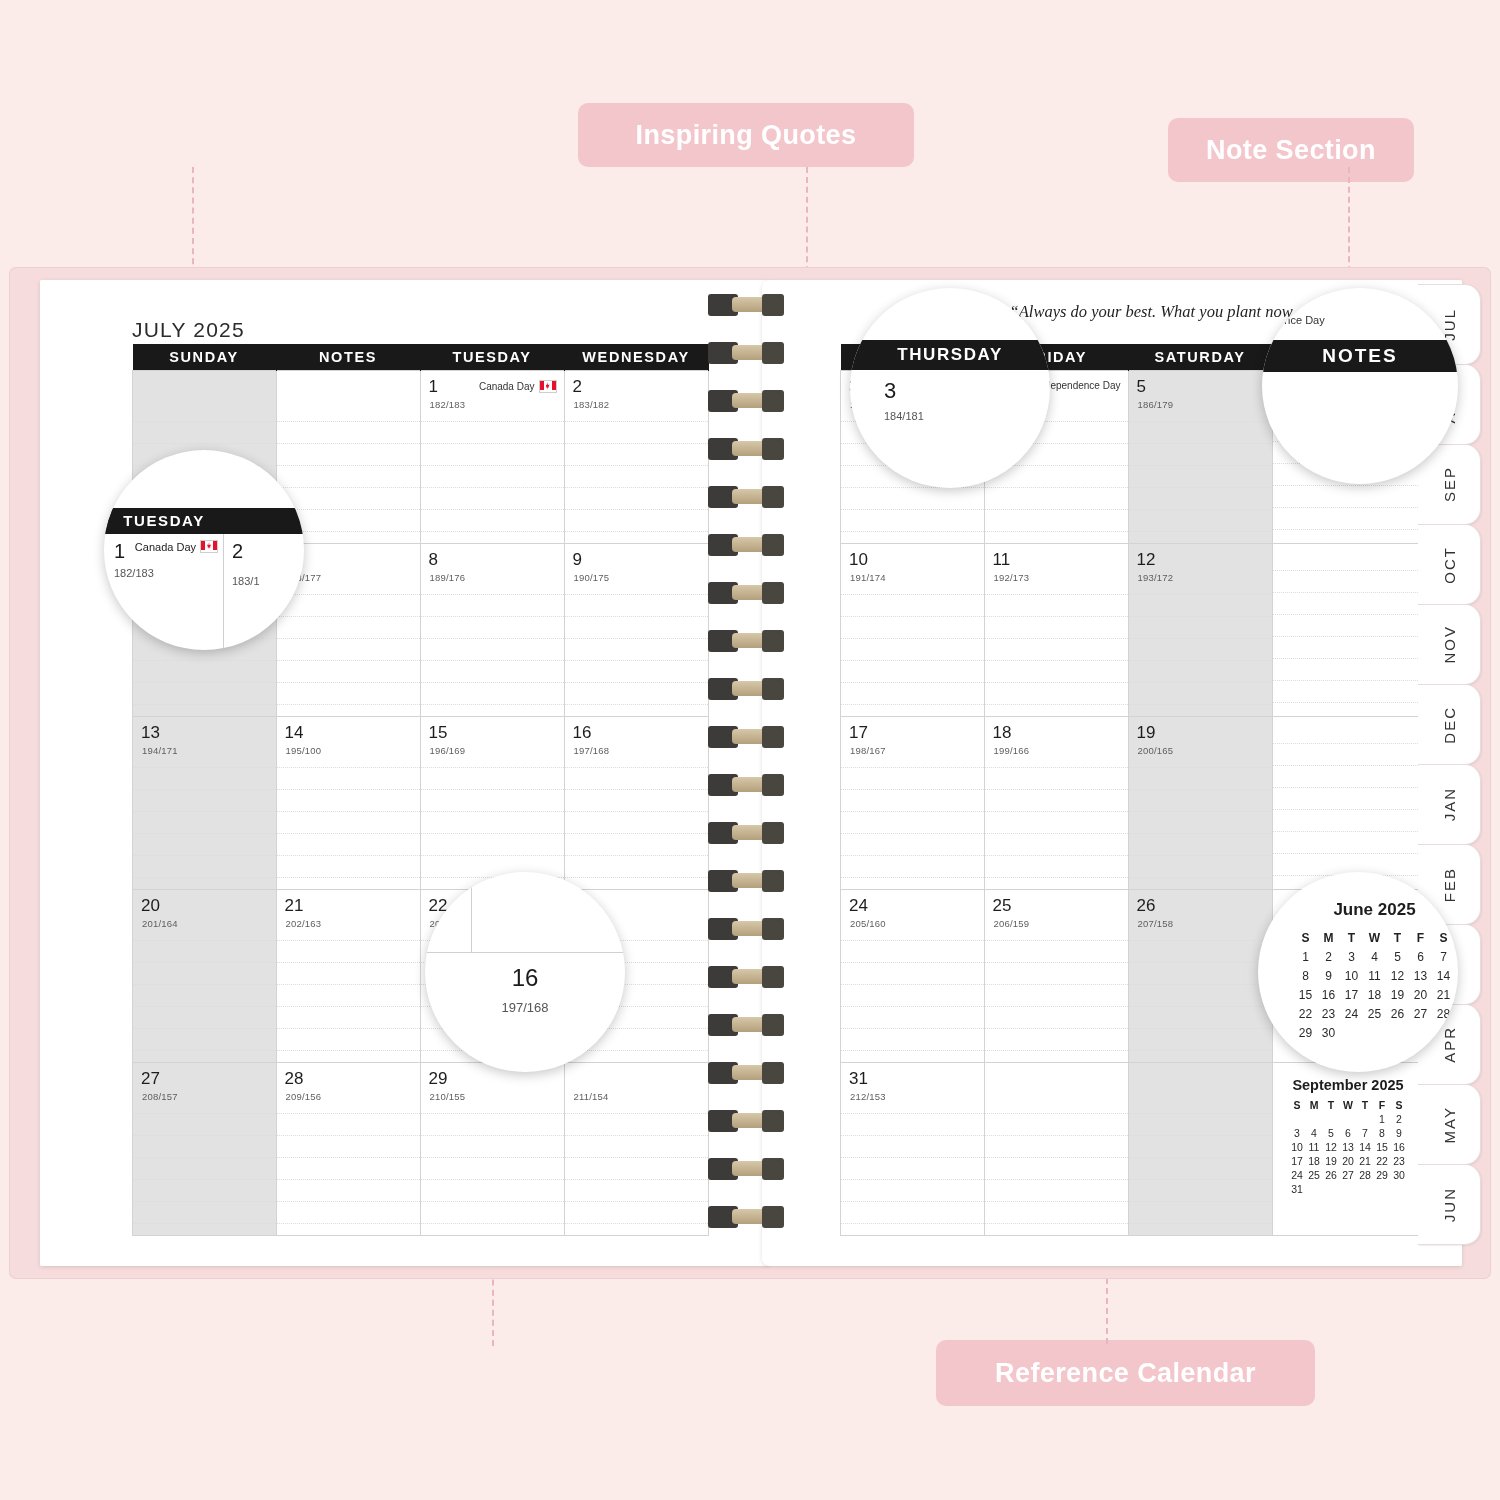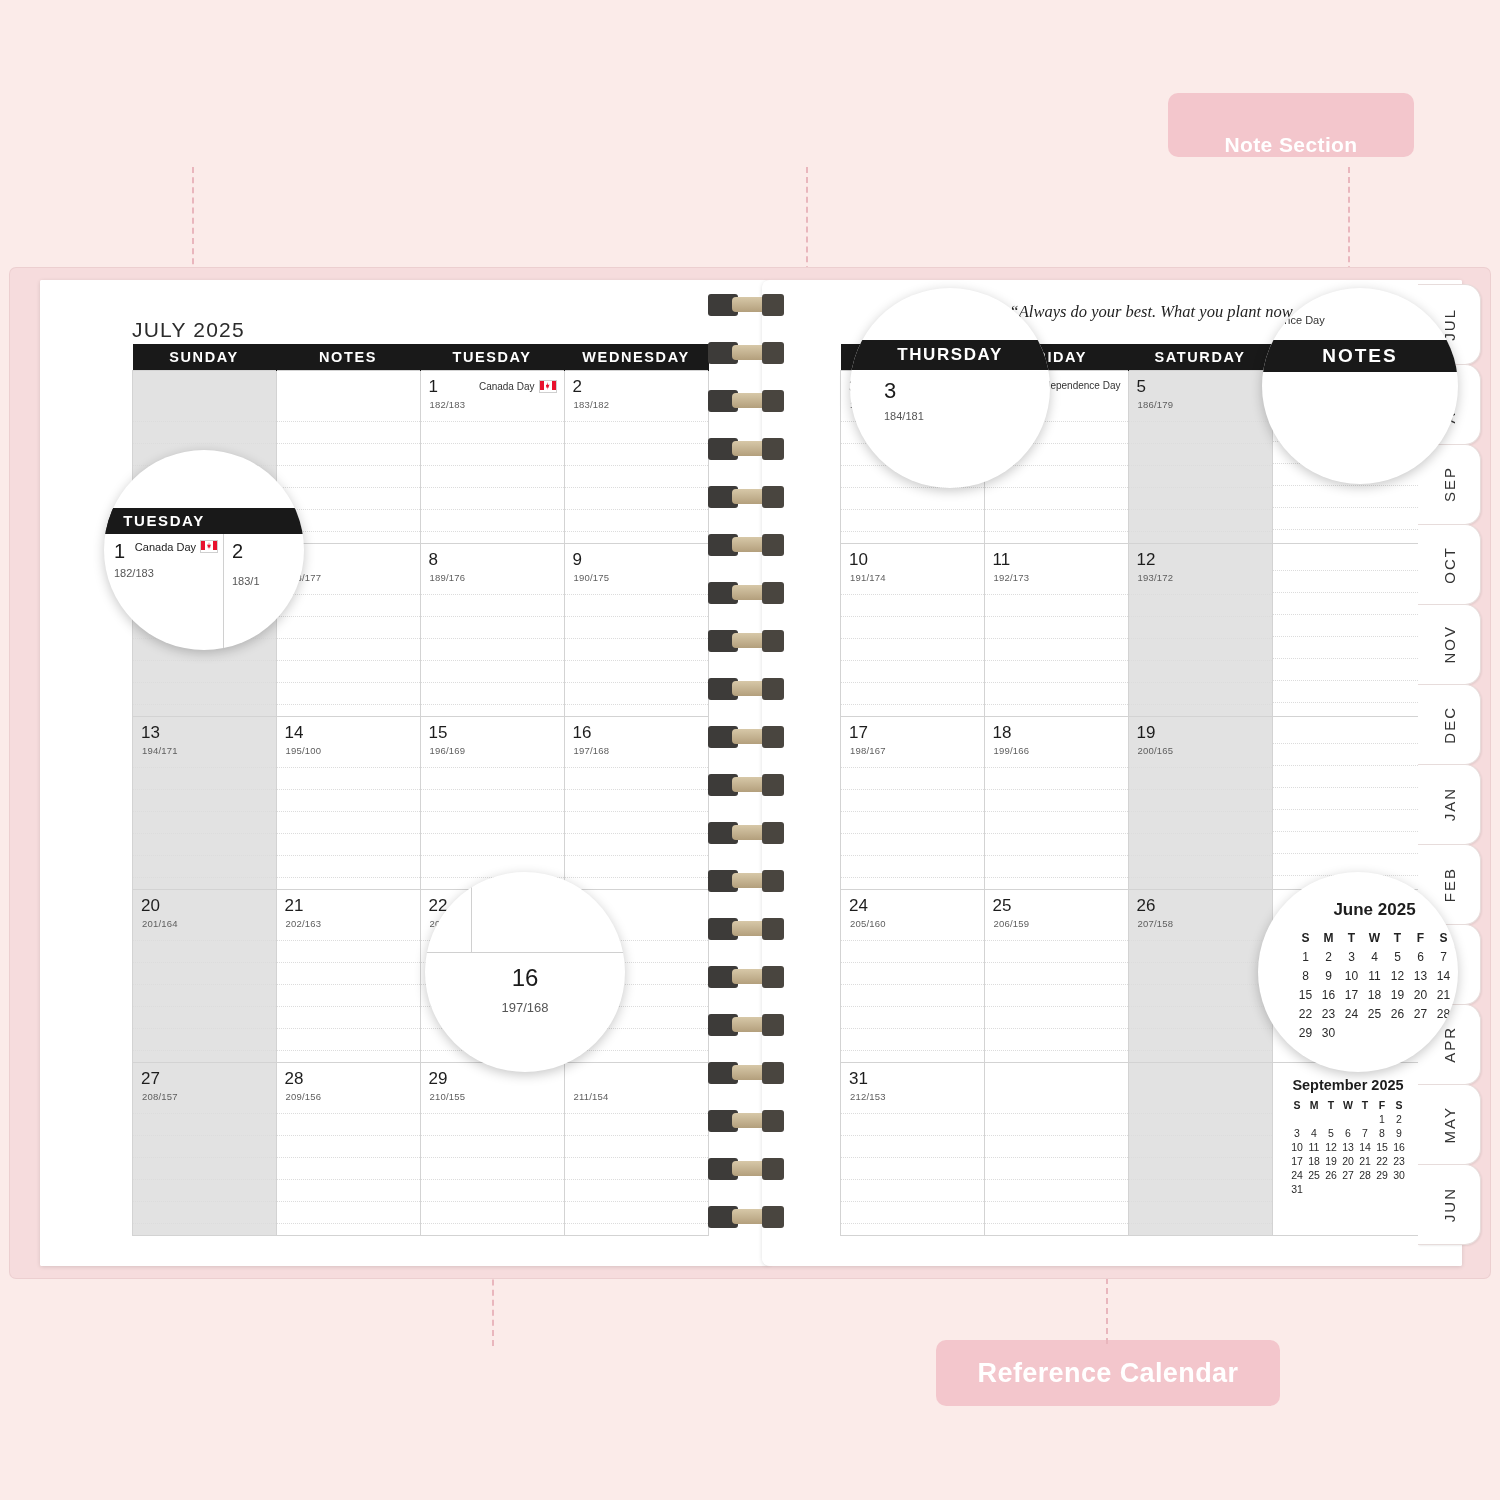--- a/index.html
+++ b/index.html
@@ -19,23 +19,23 @@
     color:#ffffff;
     font-weight:bold;
     letter-spacing:.4px;
     border-radius:10px;
     display:flex;align-items:center;justify-content:center;
     text-align:center;
     box-sizing:border-box;
   }
   .pill.p1{left:33px;top:103px;width:330px;height:64px;font-size:27px;}
   .pill.p2{left:578px;top:103px;width:336px;height:64px;font-size:27px;}
-  .pill.p3{left:1168px;top:93px;width:246px;height:64px;font-size:21px;align-items:flex-end;}
+  .pill.p3{left:1168px;top:118px;width:246px;height:64px;font-size:27px;}
   .pill.p4{left:310px;top:1340px;width:236px;height:66px;font-size:27px;}
-  .pill.p5{left:936px;top:1340px;width:344px;height:66px;font-size:27px;}
+  .pill.p5{left:936px;top:1340px;width:379px;height:66px;font-size:27px;}
 
   .dash{position:absolute;border-left:2px dashed #e9b6bd;}
   .dashh{position:absolute;border-top:2px dashed #e9b6bd;}
 
   
   .book{
     position:absolute;left:10px;top:268px;width:1480px;height:1010px;
     background:#f6dcdd;
     border-radius:6px;
     box-shadow:0 0 0 1px #eccfd0;
@@ -142,20 +142,23 @@
 
   .mhdr{background:#191919;color:#fff;font-weight:bold;text-align:center;letter-spacing:1.6px;}
   .mcellnum{font-size:20px;color:#1b1b1b;}
   .mjul{font-size:11px;color:#555;}
 </style>
 </head>
 <body>
 
 <div class="stage">
 
+  <div class="pill p2">
+    <span>Inspiring Quotes</span>
+  </div>
   <div class="pill p3">
     <span>Note Section</span>
   </div>
   <div class="pill p5">
     <span>Reference Calendar</span>
   </div>
 
   <div class="dash" style="left:192px;top:167px;height:290px;"></div>
   <div class="dash" style="left:806px;top:167px;height:145px;"></div>
   <div class="dashh" style="left:806px;top:312px;width:56px;"></div>

